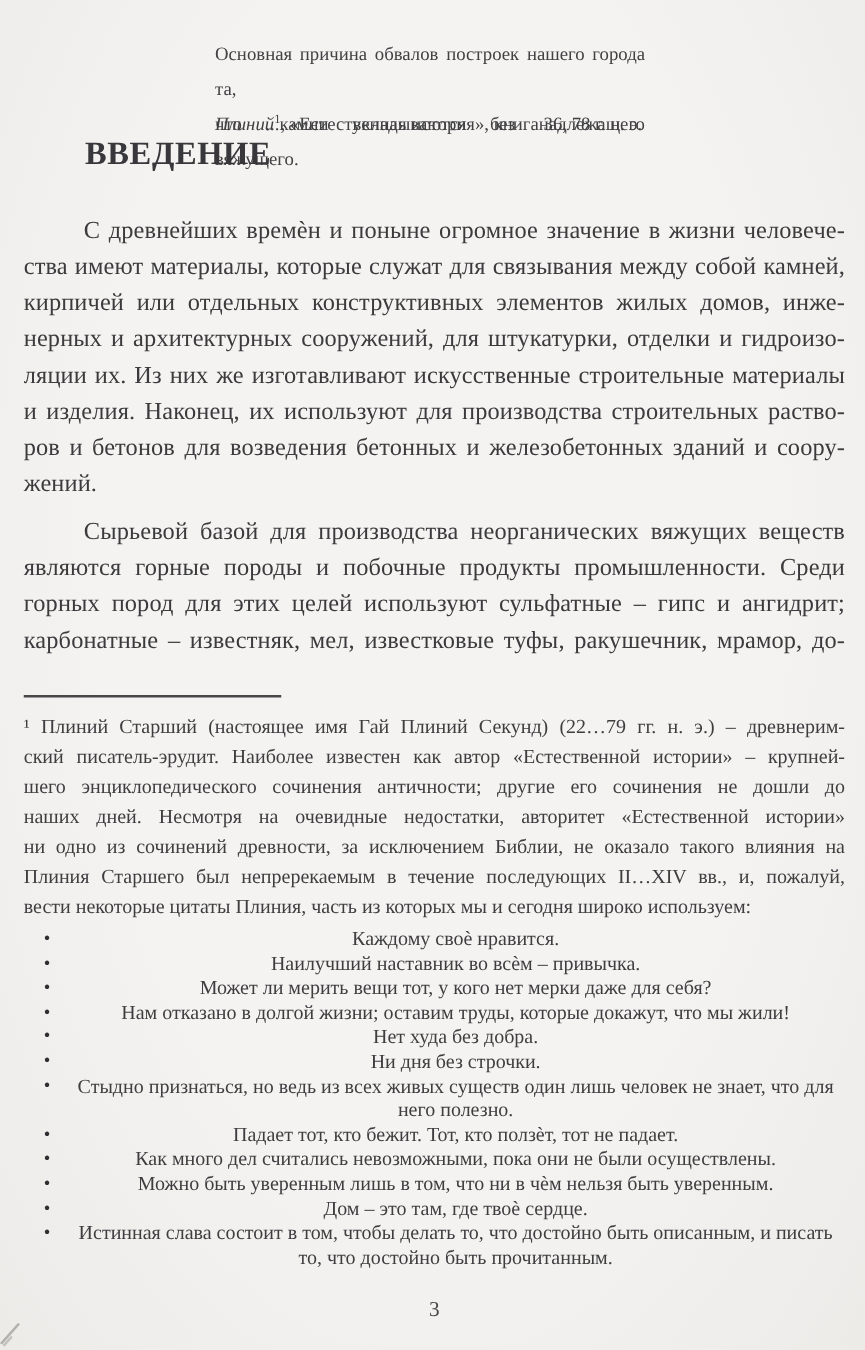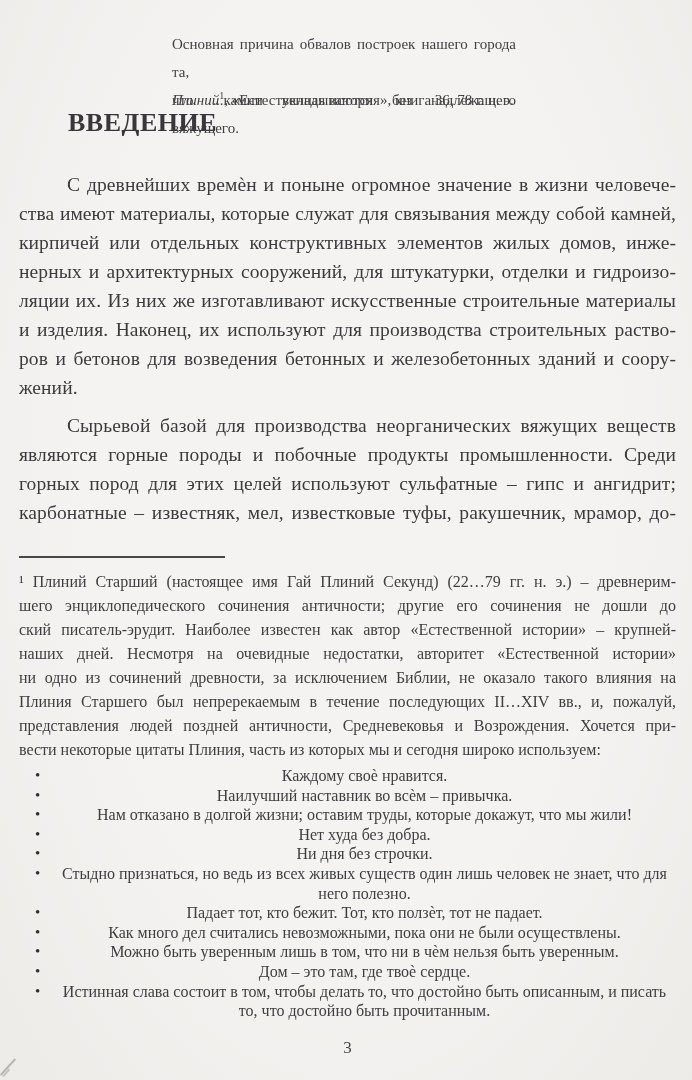--- a/index.html
+++ b/index.html
@@ -94,31 +94,31 @@
         <div class="tl jl">горных пород для этих целей используют сульфатные – гипс и ангидрит;</div>
         <div class="tl jl">карбонатные – известняк, мел, известковые туфы, ракушечник, мрамор, до-</div>
       </div>
   </div>
 
   <div class="fnrule"></div>
 
   <div class="footnote">
     <div>
         <div class="tl jl">¹ Плиний Старший (настоящее имя Гай Плиний Секунд) (22…79 гг. н. э.) – древнерим-</div>
+        <div class="tl jl">ский писатель-эрудит. Наиболее известен как автор «Естественной истории» – крупней-</div>
         <div class="tl jl">шего энциклопедического сочинения античности; другие его сочинения не дошли до</div>
-        <div class="tl jl">ский писатель-эрудит. Наиболее известен как автор «Естественной истории» – крупней-</div>
         <div class="tl jl">наших дней. Несмотря на очевидные недостатки, авторитет «Естественной истории»</div>
         <div class="tl jl">ни одно из сочинений древности, за исключением Библии, не оказало такого влияния на</div>
         <div class="tl jl">Плиния Старшего был непререкаемым в течение последующих II…XIV вв., и, пожалуй,</div>
-        <div class="tl jl">представления людей поздней античности, Средневековья и Возрождения. Хочется при-</div>
         <div class="tl">вести некоторые цитаты Плиния, часть из которых мы и сегодня широко используем:</div>
       </div>
     <ul class="quotes">
         <li>Каждому своѐ нравится.</li>
         <li>Наилучший наставник во всѐм – привычка.</li>
+        <li>Может ли мерить вещи тот, у кого нет мерки даже для себя?</li>
         <li>Нам отказано в долгой жизни; оставим труды, которые докажут, что мы жили!</li>
         <li>Нет худа без добра.</li>
         <li>Ни дня без строчки.</li>
         <li>Стыдно признаться, но ведь из всех живых существ один лишь человек не знает, что для него полезно.</li>
         <li>Падает тот, кто бежит. Тот, кто ползѐт, тот не падает.</li>
         <li>Как много дел считались невозможными, пока они не были осуществлены.</li>
         <li>Можно быть уверенным лишь в том, что ни в чѐм нельзя быть уверенным.</li>
         <li>Дом – это там, где твоѐ сердце.</li>
         <li>Истинная слава состоит в том, чтобы делать то, что достойно быть описанным, и писать то, что достойно быть прочитанным.</li>
       </ul>

